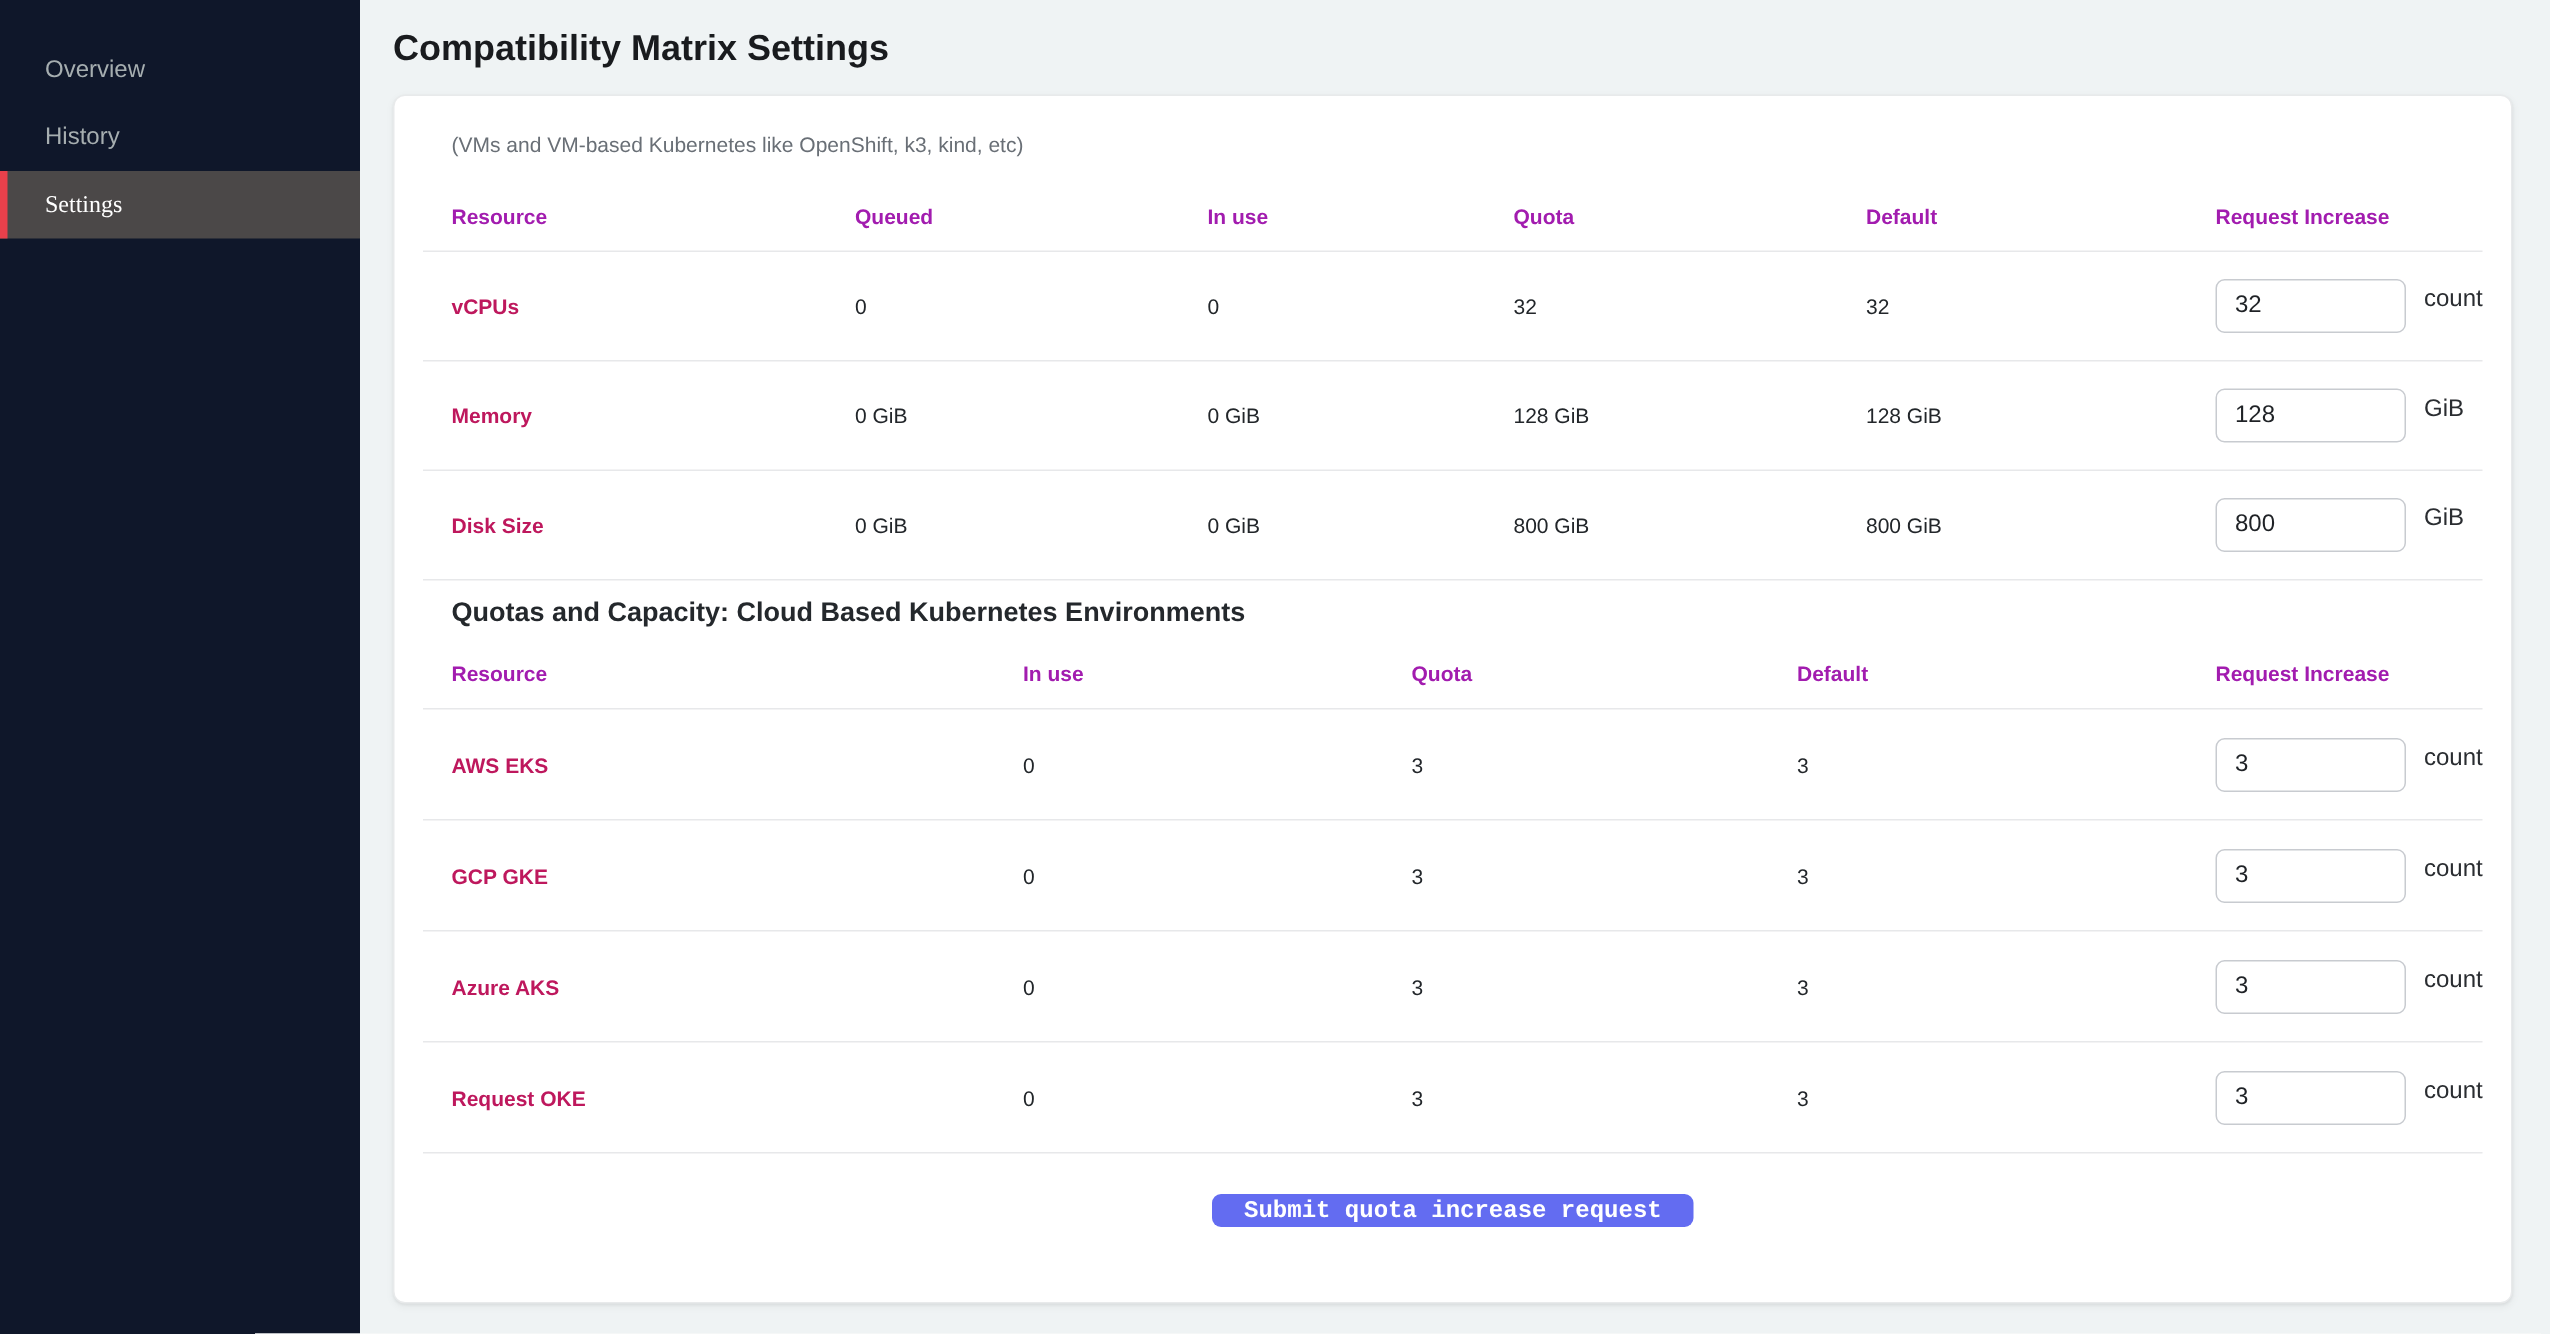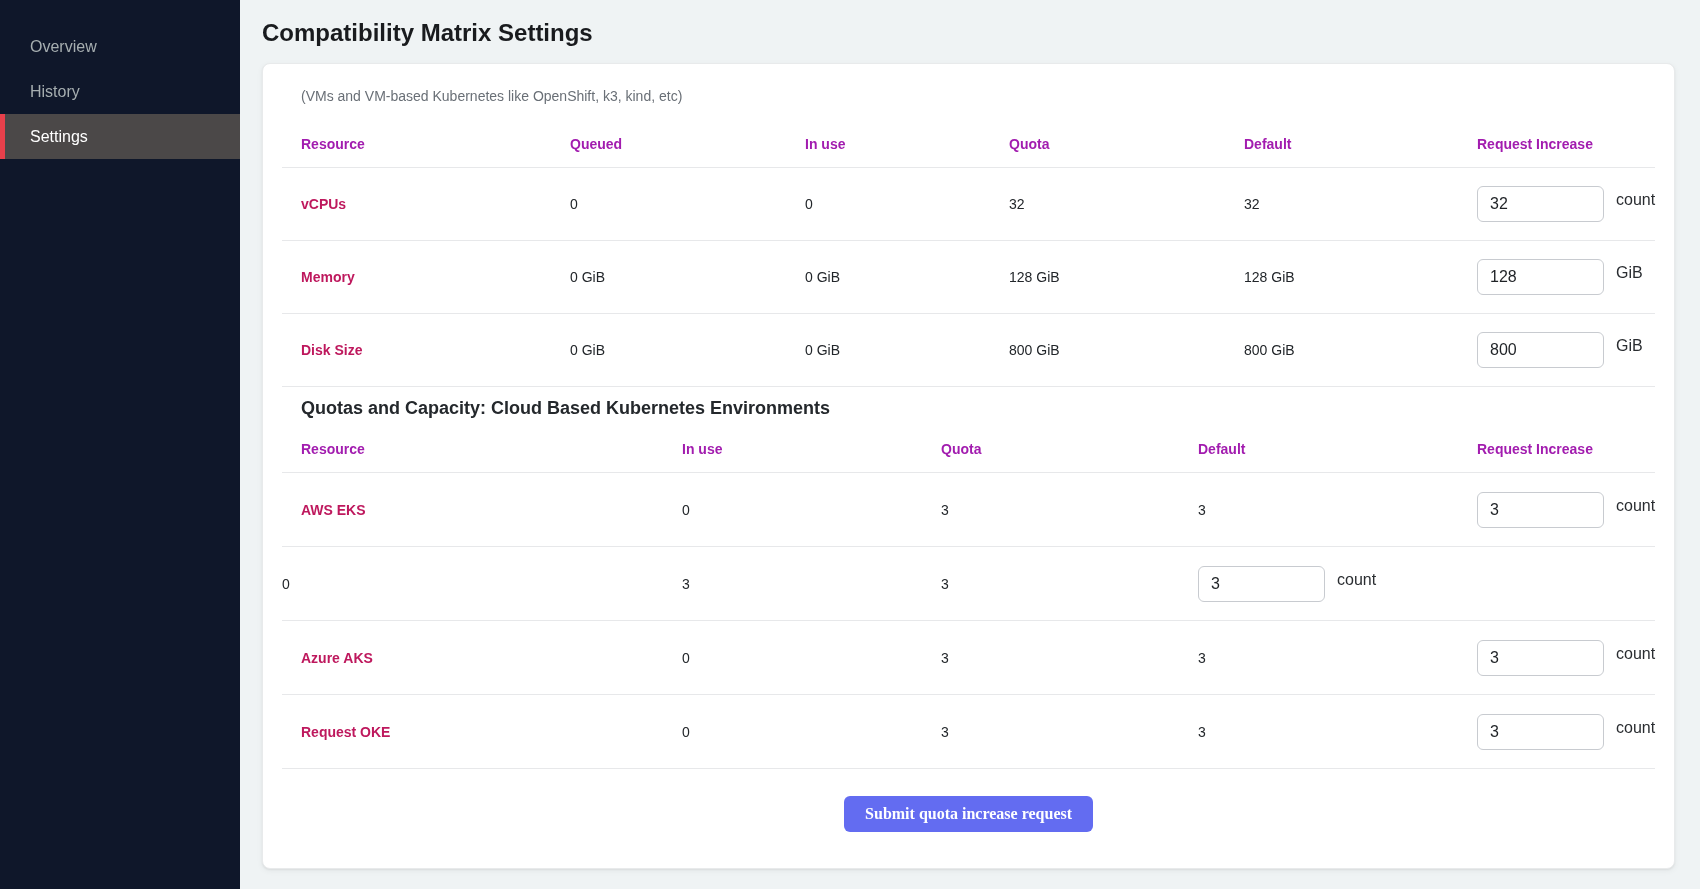--- a/index.html
+++ b/index.html
@@ -23,20 +23,21 @@
     height: 45px;
     display: flex; align-items: center;
     padding-left: 30px;
     font-size: 16px;
     color: #a6aeb0;
     cursor: pointer;
   }
   .nav-item.active {
     background: #4b4848;
     color: #ffffff;
+    font-family: Liberation Serif, serif;
   }
   .active-marker {
     position: absolute; left: 0; top: 0;
     width: 5px; height: 100%;
     background: #e8404b;
     display: none;
   }
   .nav-item.active .active-marker { display: block; }
 
   
@@ -115,28 +116,28 @@
     font-size: 16px;
     color: #2a2d31;
     transform: translateY(-4px);
   }
 
   .footer {
     display: flex; justify-content: center;
     padding: 27px 0 2px 0;
   }
   .submit-btn {
-    height: 36px;
+    height: 22px;
     padding: 0 21px;
     background: #636cf1;
     color: #ffffff;
     border: none;
     border-radius: 6px;
     font-size: 16px; font-weight: 700;
-    font-family: Liberation Serif, serif;
+    font-family: Liberation Mono, monospace;
     cursor: pointer;
   }
 </style>
 </head>
 <body>
 
 <nav class="sidebar">
   <div class="nav-item">
 
     <span>Overview</span>
@@ -225,20 +226,21 @@
         <div class="cell">0</div>
         <div class="cell">3</div>
         <div class="cell">3</div>
         <div class="cell req-cell">
           <input class="req-input" value="3" style="">
           <span class="unit">count</span>
         </div>
       </div>
 
       <div class="trow grid2 r2">
+        <div class="cell resource c1">GCP GKE</div>
         <div class="cell">0</div>
         <div class="cell">3</div>
         <div class="cell">3</div>
         <div class="cell req-cell">
           <input class="req-input" value="3" style="">
           <span class="unit">count</span>
         </div>
       </div>
 
       <div class="trow grid2 r2">

